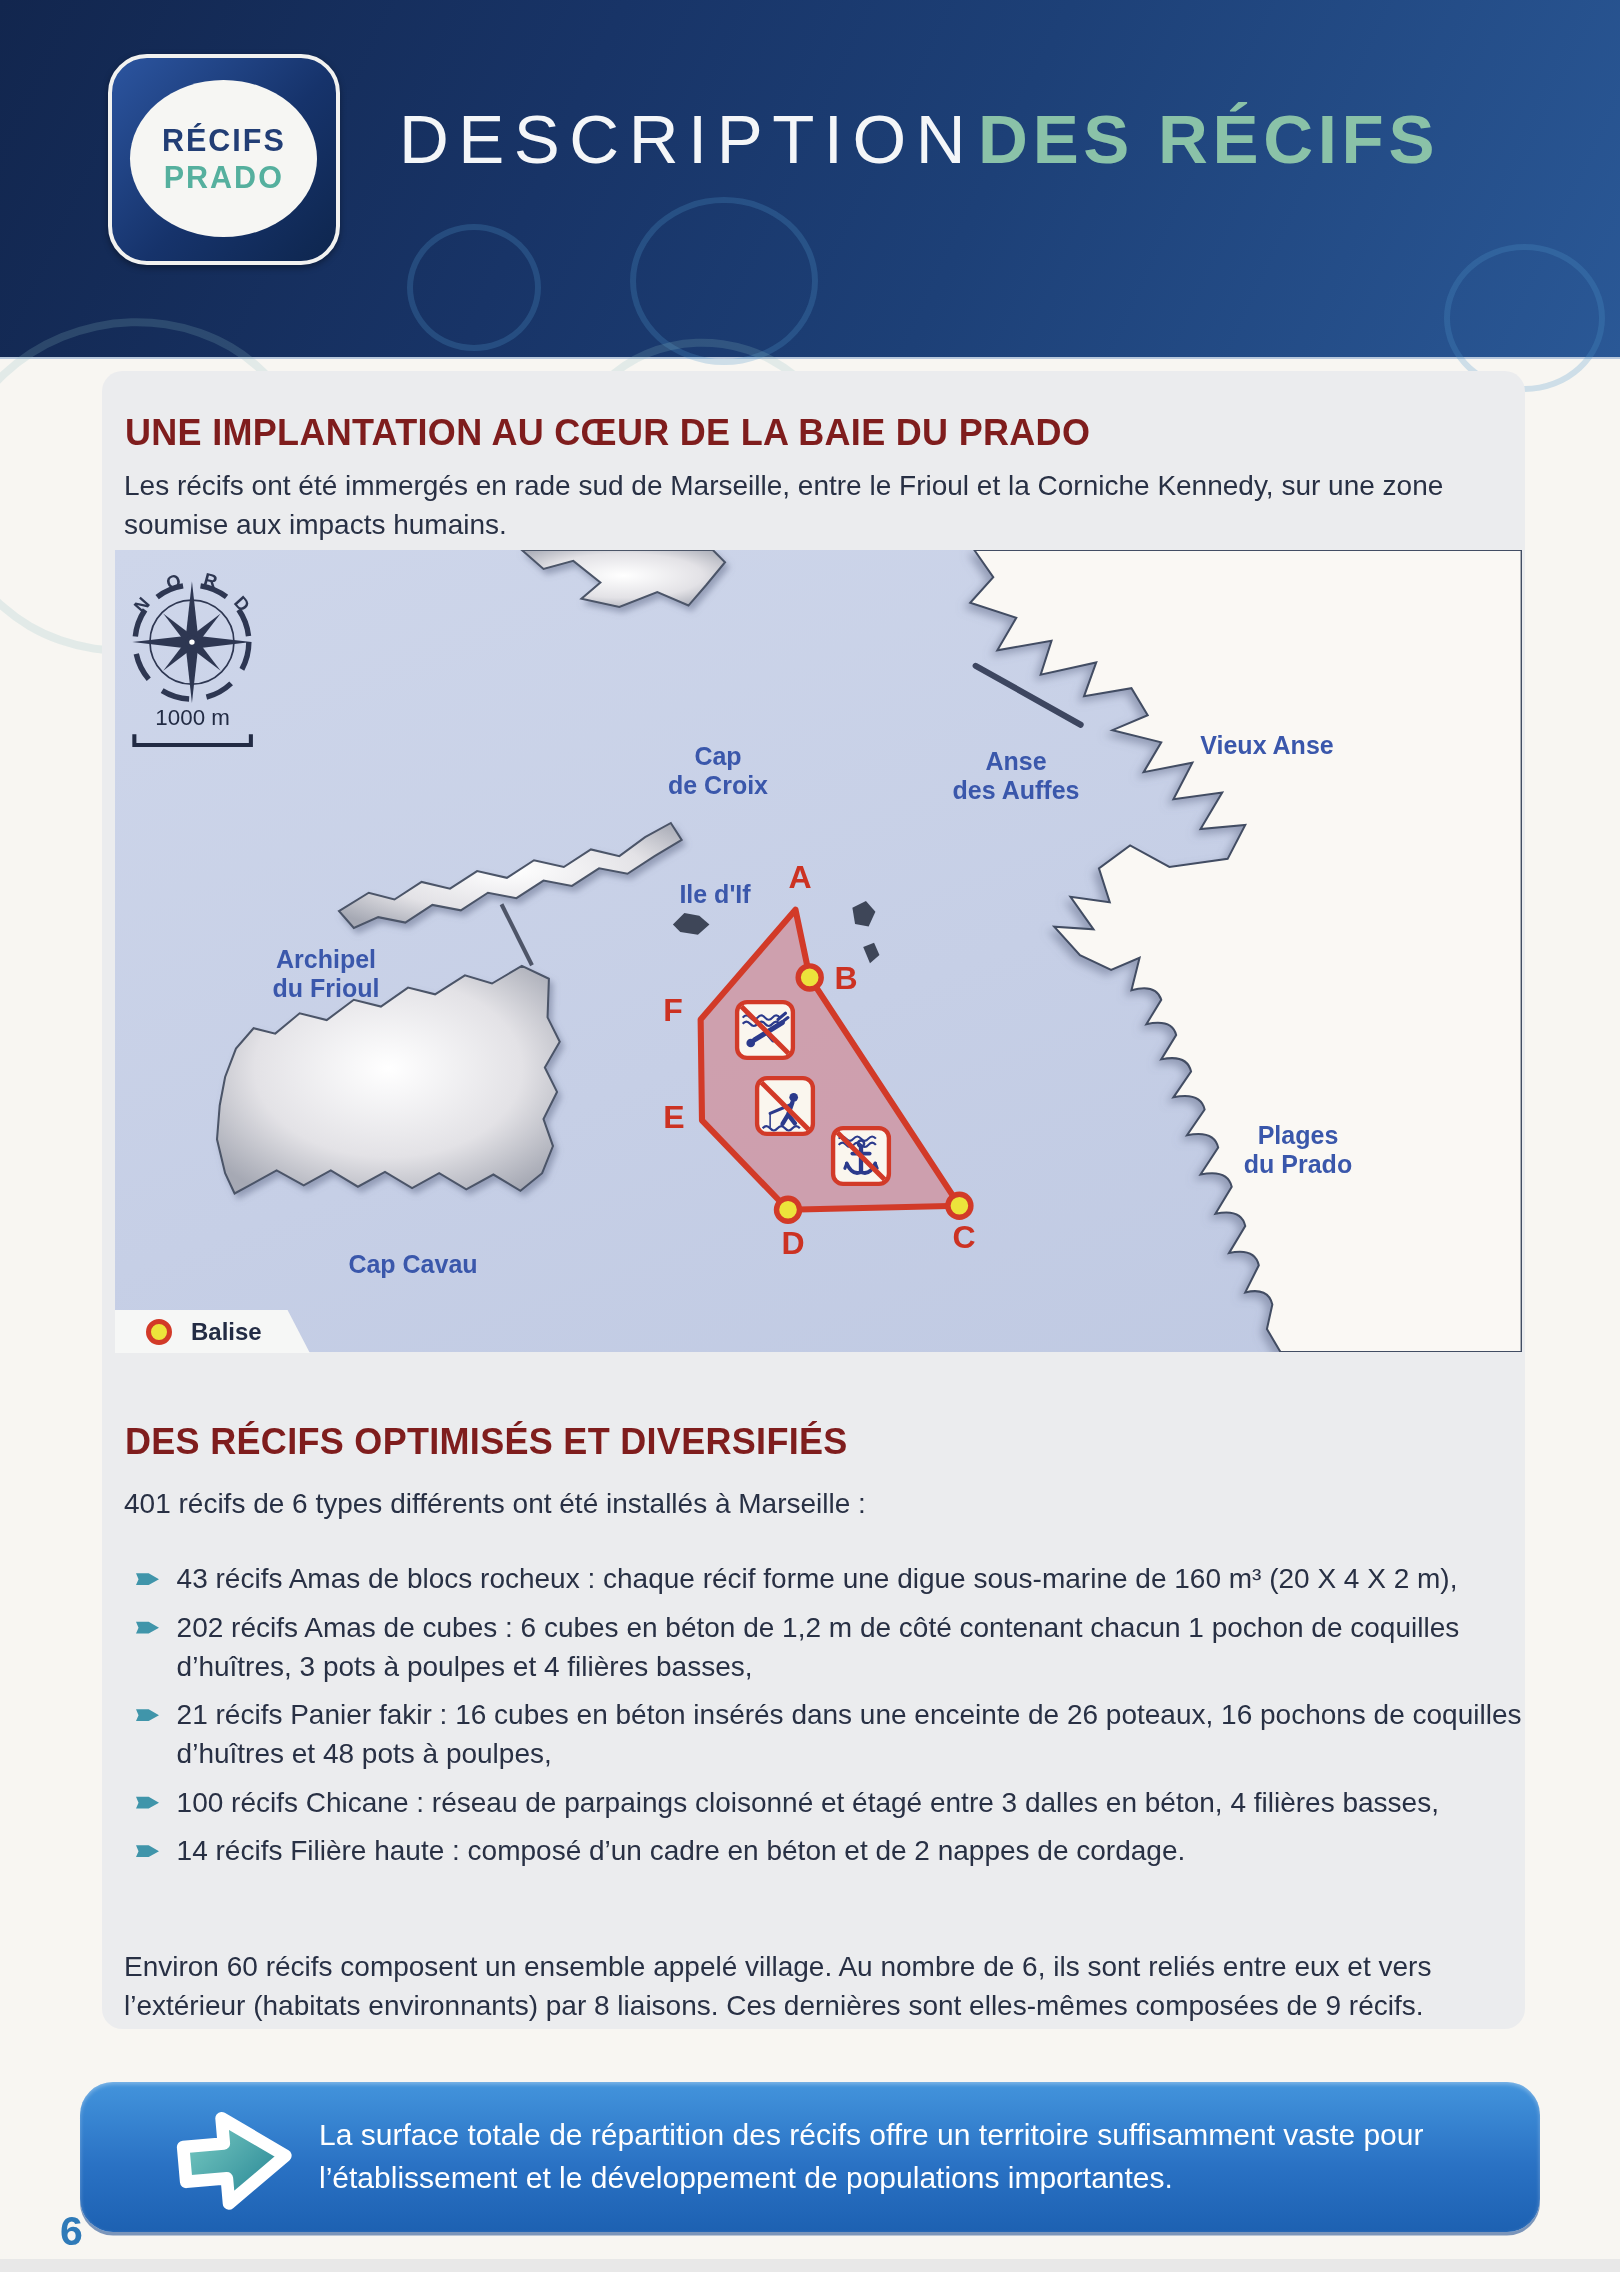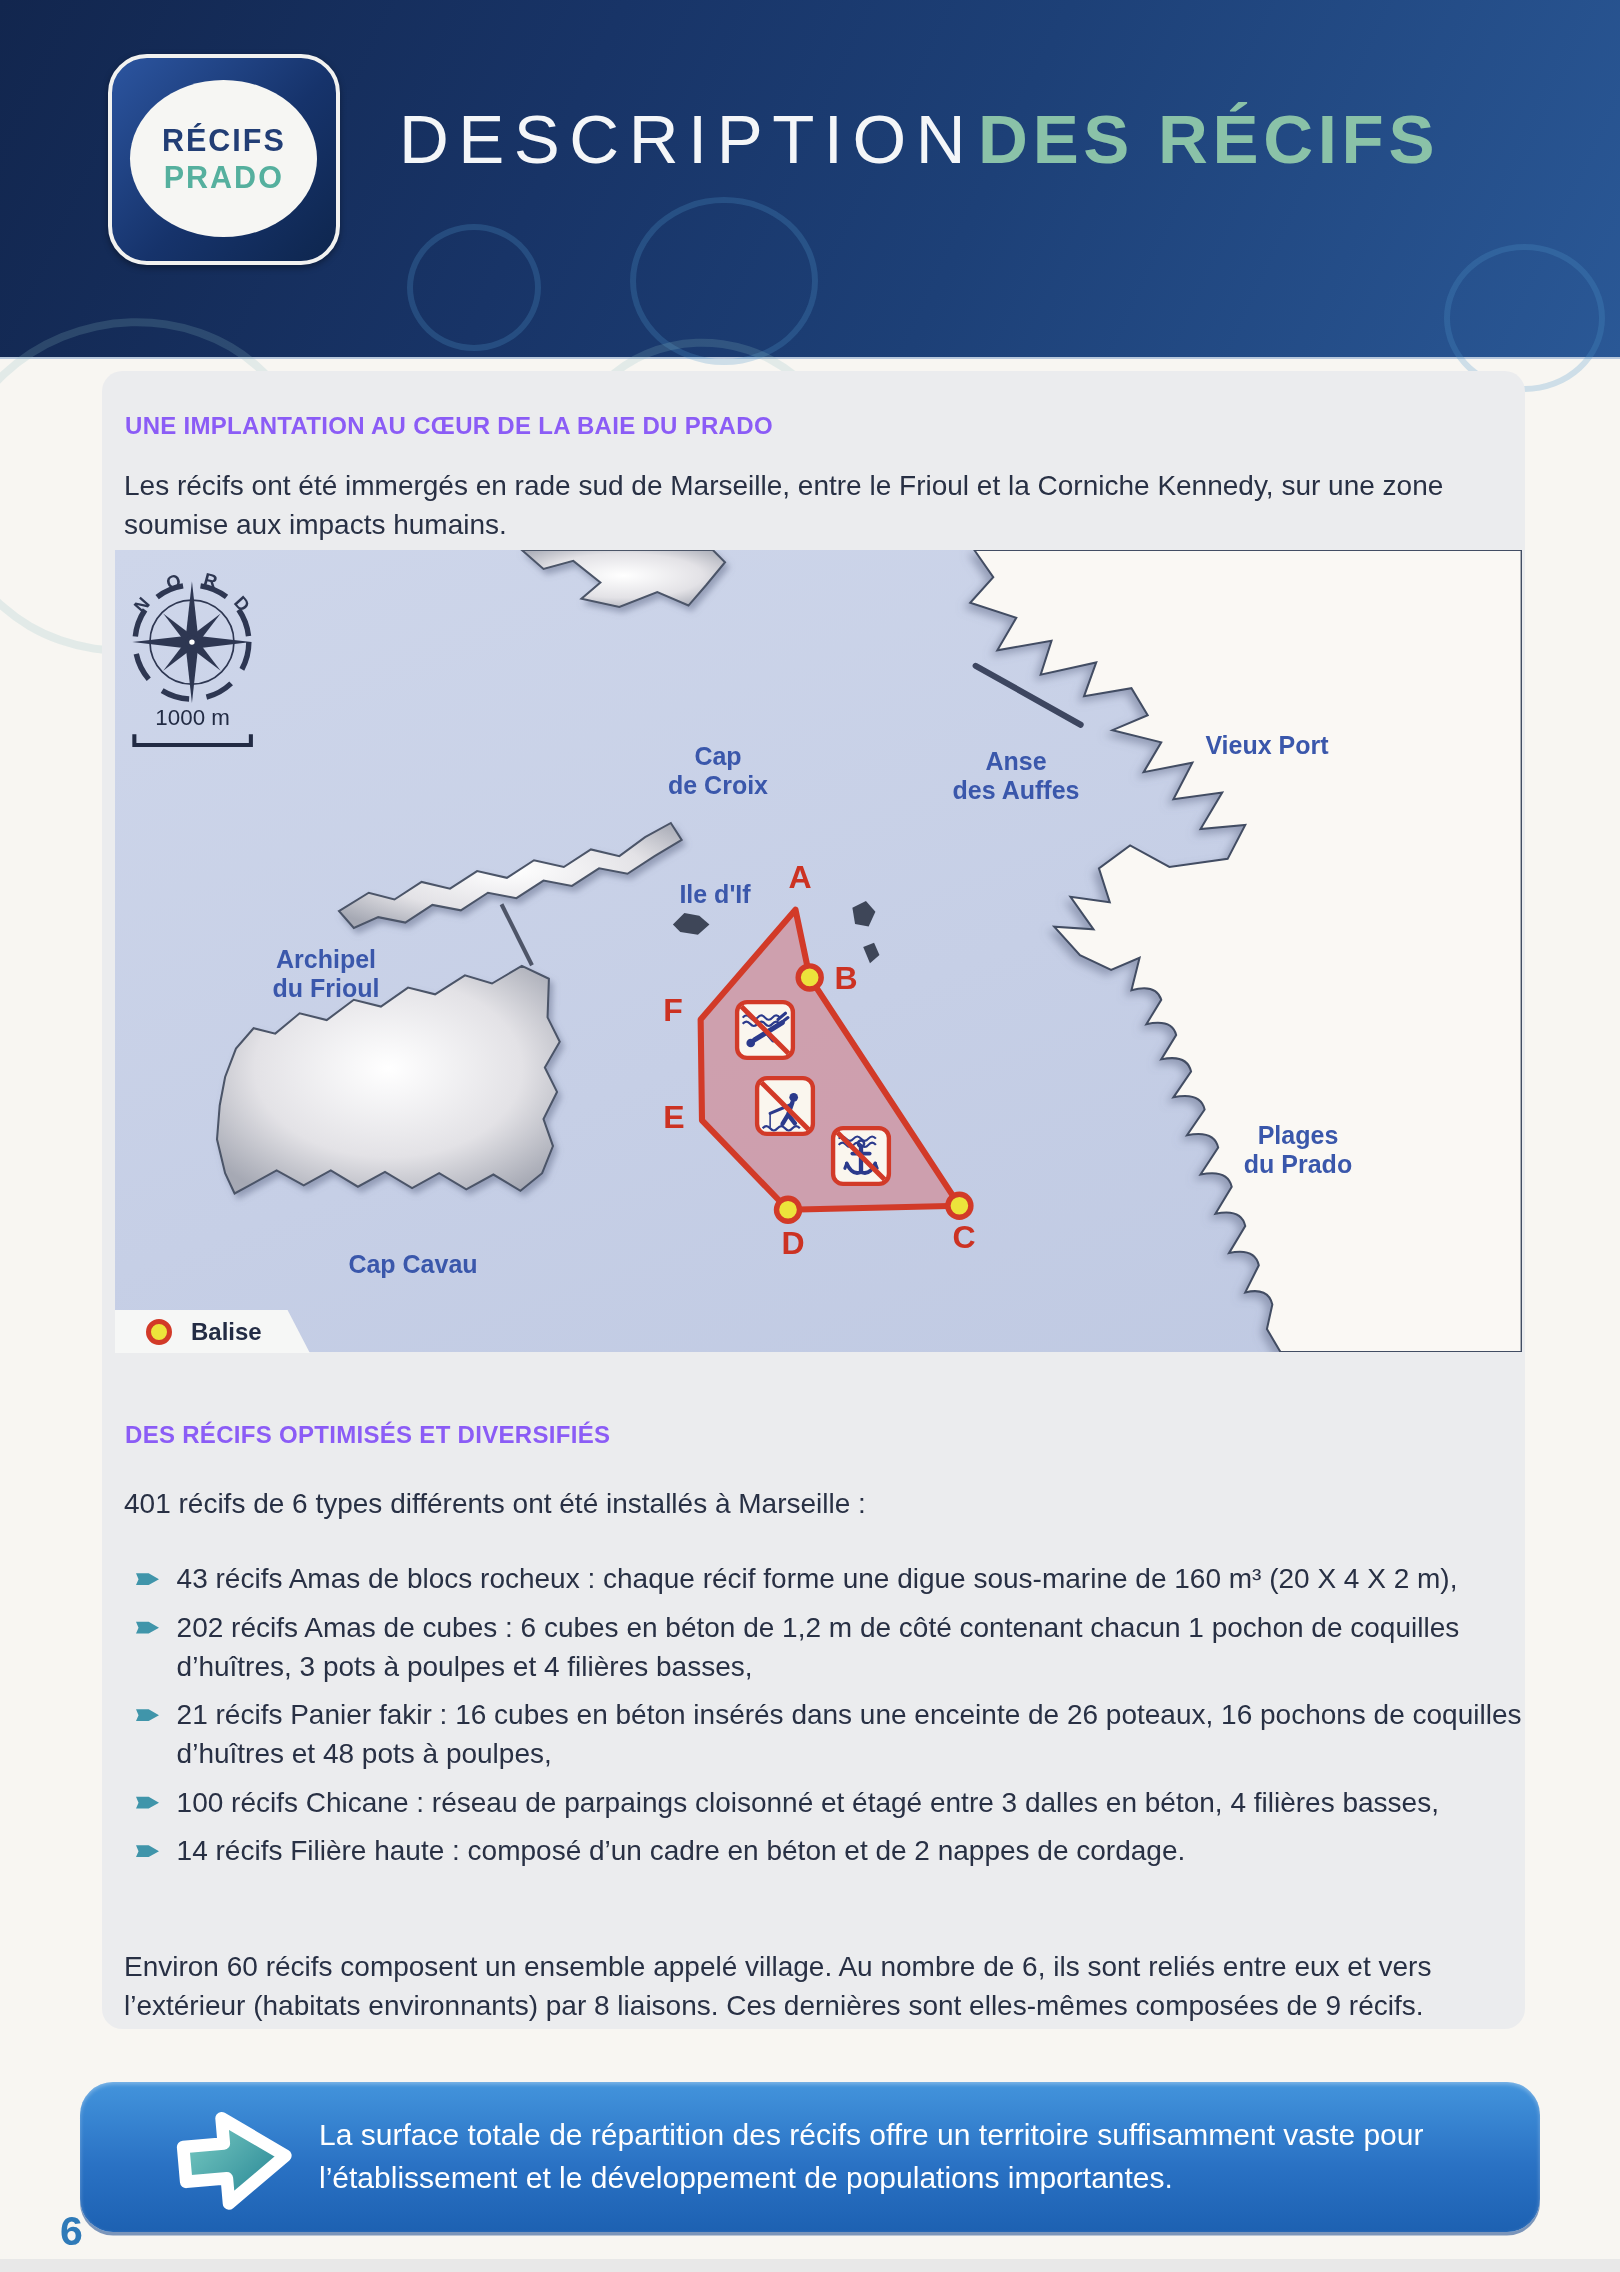--- a/index.html
+++ b/index.html
@@ -23,21 +23,21 @@
   #page-title{left:399px;top:100px;white-space:nowrap;}
   .t-main{font-size:69px;font-weight:400;letter-spacing:9.5px;color:#f4f6f8;}
   .t-accent{font-size:69px;font-weight:bold;letter-spacing:4.7px;color:#8ac2a8;}
 
   
   .lens{border-radius:50%;border:8.1px solid rgba(140,190,195,0.20);}
 
   
   #panel{left:102px;top:371px;width:1423px;height:1658px;background:#ebecee;border-radius:20.3px;}
 
-  .h2{font-size:24px;font-weight:bold;letter-spacing:0.3px;color:#8b5cf6;white-space:nowrap;}
+  .h2{font-size:36px;font-weight:bold;letter-spacing:0.3px;color:#7f1d1d;white-space:nowrap;}
   .body-txt{font-size:28px;line-height:39px;color:#283044;}
 
   
   #map{left:115px;top:550px;width:1407px;height:802px;
        background:linear-gradient(160deg,#ced6ea 0%,#c6cfe6 55%,#bfc9e2 100%);}
   #map svg.base{position:absolute;left:0;top:0;}
   .m-label{position:absolute;transform:translate(-50%,-50%);font-weight:bold;font-size:25px;
            color:#3a57ab;text-align:center;line-height:1.16;white-space:nowrap;}
   .pt-letter{position:absolute;transform:translate(-50%,-50%);font-size:32px;font-weight:bold;color:#cc3222;}
   .picto{position:absolute;width:62px;height:62px;}
@@ -156,21 +156,21 @@
         <text x="140" y="54" transform="rotate(15 140 46)" font-size="27" font-weight="bold" text-anchor="middle" stroke="none">R</text>
         <text x="186" y="88" transform="rotate(48 186 80)" font-size="27" font-weight="bold" text-anchor="middle" stroke="none">D</text>
       </g>
 
       <g stroke="#222b44" fill="none">
         <path d="M28,272 L28,288 L200,288 L200,272" stroke-width="6"></path>
         <text x="114" y="258" font-size="33" text-anchor="middle" fill="#222b44" stroke="none">1000 m</text>
       </g>
     </svg>
 
-    <div class="m-label" style="left:1152px;top:195px;">Vieux Port</div>
+    <div class="m-label" style="left:1152px;top:195px;">Vieux Anse</div>
     <div class="m-label" style="left:603px;top:221px;text-align:center;">
       <div>Cap</div>
         <div>de Croix</div>
     </div>
     <div class="m-label" style="left:901px;top:226px;">
       <div>Anse</div>
         <div>des Auffes</div>
     </div>
     <div class="m-label" style="left:600px;top:344px;">Ile d'If</div>
     <div class="m-label" style="left:211px;top:424px;">

